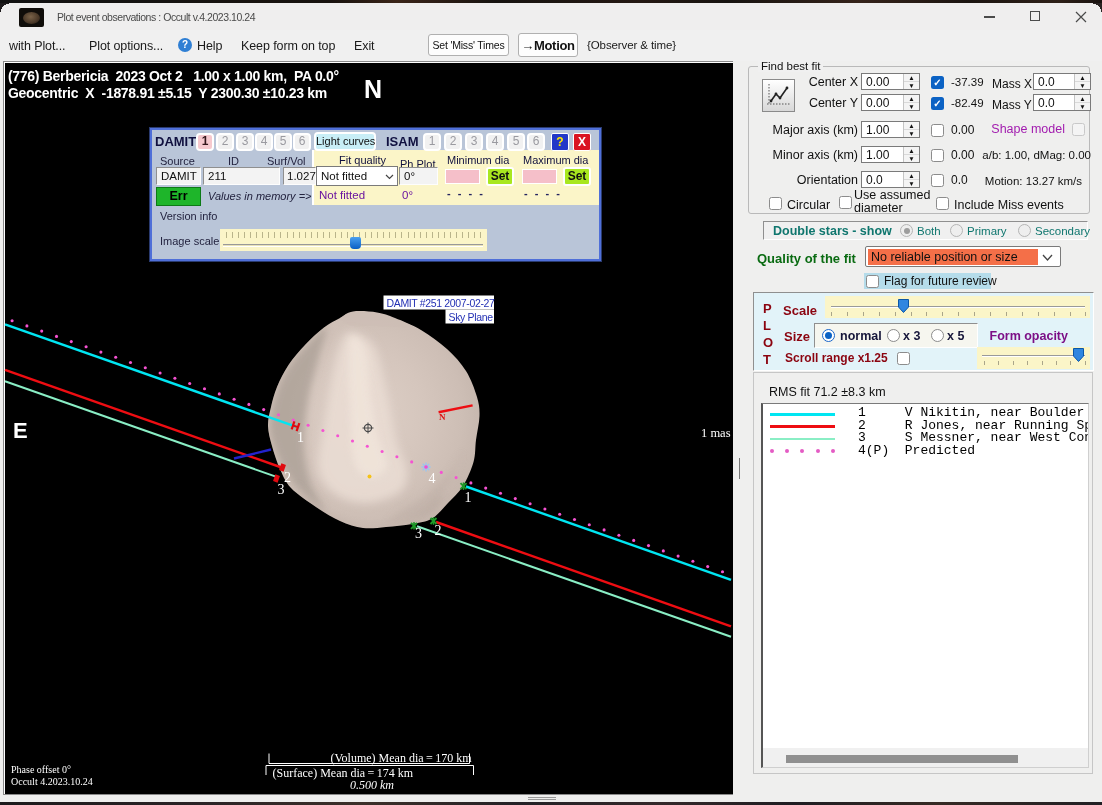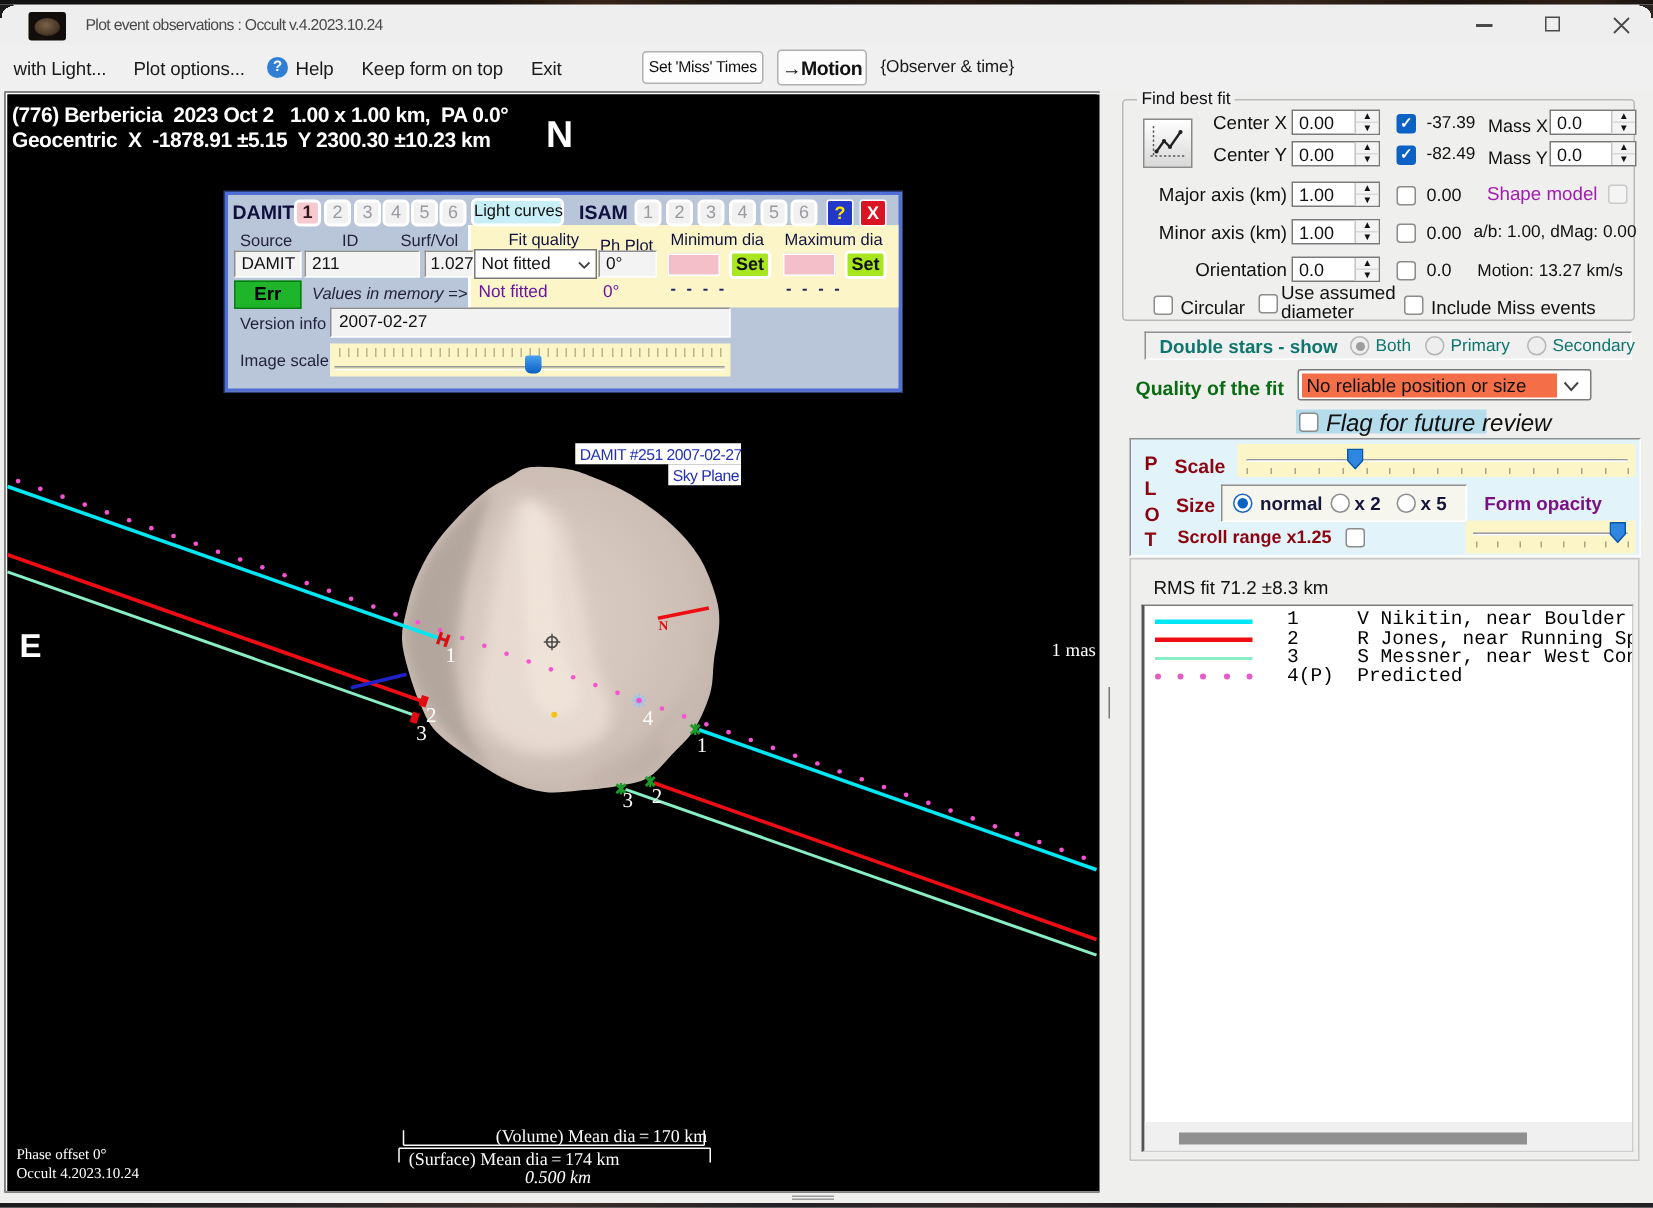--- a/index.html
+++ b/index.html
@@ -44,21 +44,21 @@
 <div class="a" style="left:57px;top:11px;font-size:10.5px;letter-spacing:-0.45px;color:#4a4a4a">Plot event observations : Occult v.4.2023.10.24</div>
 <div class="a" style="left:984px;top:16px;width:11px;height:1.5px;background:#4a4a4a"></div>
 <div class="a" style="left:1030px;top:11px;width:10px;height:10px;border:1.2px solid #4a4a4a"></div>
 <svg class="a" style="left:1075px;top:11px" width="12" height="12">
     <path d="M1,1 L11,11 M11,1 L1,11" stroke="#4a4a4a" stroke-width="1.2"></path>
   </svg>
 <div class="a strip-top"></div>
 <div class="a corner cl"></div>
 <div class="a corner cr"></div>
 <div class="a menubar"></div>
-<div class="a mi" style="left:9px;top:39px">with Light...</div>
+<div class="a mi" style="left:9px;top:39px">with Plot...</div>
 <div class="a mi" style="left:89px;top:39px">Plot options...</div>
 <div class="a" style="left:178px;top:38px;width:14px;height:14px;border-radius:50%;background:#2f7fd4;color:#fff;font-size:10px;font-weight:bold;text-align:center;line-height:14px">?</div>
 <div class="a mi" style="left:197px;top:39px">Help</div>
 <div class="a mi" style="left:241px;top:39px">Keep form on top</div>
 <div class="a mi" style="left:354px;top:39px">Exit</div>
 <div class="a btn" style="left:428px;top:34px;width:81px;height:22px;font-size:10.5px;letter-spacing:-0.2px">Set 'Miss' Times</div>
 <div class="a btn" style="left:518px;top:33px;width:60px;height:24px;font-size:13px;font-weight:bold;letter-spacing:-0.3px">→Motion</div>
 <div class="a mi" style="left:587px;top:39px;font-size:11.5px">{Observer &amp; time}</div>
 <div class="a plot"></div>
 <svg style="position:absolute;left:0;top:0" width="1102" height="805" viewBox="0 0 1102 805" xmlns="http://www.w3.org/2000/svg">
@@ -250,21 +250,20 @@
 <div class="a" style="left:334px;top:37px;width:28px;height:19px;border:2px solid #fff;border-radius:3px;background:#a8e71f;color:#111;font-size:12px;font-weight:bold;text-align:center;line-height:14px">Set</div>
 <div class="a" style="left:370px;top:39px;width:35px;height:15px;background:#f5bfc9;border:1px solid #fff"></div>
 <div class="a" style="left:411px;top:37px;width:28px;height:19px;border:2px solid #fff;border-radius:3px;background:#a8e71f;color:#111;font-size:12px;font-weight:bold;text-align:center;line-height:14px">Set</div>
 <div class="a" style="left:4px;top:57px;width:45px;height:19px;background:#1eb52a;border:1px solid #0c7a16;color:#000;font-size:12.5px;font-weight:bold;text-align:center;line-height:16px">Err</div>
 <div class="a" style="left:56px;top:60px;font-size:11px;font-style:italic;color:#23233f">Values in memory =&gt;</div>
 <div class="a" style="left:167px;top:59px;font-size:11.5px;color:#6a14a0">Not fitted</div>
 <div class="a" style="left:250px;top:59px;font-size:11.5px;color:#6a14a0">0°</div>
 <div class="a" style="left:295px;top:57px;font-size:11px;letter-spacing:2px;color:#23235f;font-weight:bold">- - - -</div>
 <div class="a" style="left:372px;top:57px;font-size:11px;letter-spacing:2px;color:#23235f;font-weight:bold">- - - -</div>
 <div class="a dlab" style="left:8px;top:80px">Version info</div>
-<div class="a" style="left:68px;top:75px;width:267px;height:20px;background:#f2f2f2;border-top:1.5px solid #8f8f8f;border-left:1.5px solid #8f8f8f;border-bottom:1px solid #fff;border-right:1px solid #fff;font-size:11.5px;color:#111;padding:3px 0 0 5px">2007-02-27</div>
 <div class="a dlab" style="left:8px;top:105px">Image scale</div>
 <div class="a ys" style="left:68px;top:99px;width:267px;height:22px">
 <div class="a" style="left:6.0px;top:3px;width:1px;height:6px;background:#b9b48a"></div>
       <div class="a" style="left:12.1px;top:3px;width:1px;height:6px;background:#b9b48a"></div>
       <div class="a" style="left:18.1px;top:3px;width:1px;height:6px;background:#b9b48a"></div>
       <div class="a" style="left:24.1px;top:3px;width:1px;height:6px;background:#b9b48a"></div>
       <div class="a" style="left:30.2px;top:3px;width:1px;height:6px;background:#b9b48a"></div>
       <div class="a" style="left:36.2px;top:3px;width:1px;height:6px;background:#b9b48a"></div>
       <div class="a" style="left:42.3px;top:3px;width:1px;height:6px;background:#b9b48a"></div>
       <div class="a" style="left:48.4px;top:3px;width:1px;height:6px;background:#b9b48a"></div>
@@ -407,21 +406,21 @@
 <div class="a lab" style="left:757px;top:251px;font-weight:bold;font-size:13px;color:#0a6b12">Quality of the fit</div>
 <div class="a" style="left:865px;top:246px;width:196px;height:21px;background:#fff;border:1px solid #7a7a7a;border-radius:2px">
     <div class="a" style="left:2px;top:2px;width:170px;height:16px;background:#f46f48"></div>
     <div class="a" style="left:5px;top:3px;font-size:12.5px;color:#111;white-space:nowrap">No reliable position or size</div>
     <svg class="a" style="right:7px;top:7px" width="11" height="8">
       <path d="M1,1 L5.5,6 L10,1" stroke="#444" stroke-width="1.3" fill="none"></path>
     </svg>
   </div>
 <div class="a" style="left:864px;top:273px;width:127px;height:16px;background:#b5dcea"></div>
 <div class="a cb" style="left:866px;top:275px"></div>
-<div class="a lab" style="left:884px;top:274px;font-style:italic;font-size:16px">Flag for future review</div>
+<div class="a lab" style="left:884px;top:274px;font-size:12px">Flag for future review</div>
 <div class="a" style="left:753px;top:292px;width:341px;height:79px;background:#e2f3f9;border-top:1.5px solid #8f8f8f;border-left:1.5px solid #8f8f8f;border-bottom:1px solid #fff;border-right:1px solid #fff"></div>
 <div class="a lab maroon" style="left:763px;top:301px;">P</div>
 <div class="a lab maroon" style="left:763px;top:318px;">L</div>
 <div class="a lab maroon" style="left:763px;top:335px;">O</div>
 <div class="a lab maroon" style="left:763px;top:352px;">T</div>
 <div class="a lab maroon" style="left:783px;top:303px;">Scale</div>
 <div class="a ys" style="left:825px;top:296px;width:265px;height:22px"></div>
 <div class="a" style="left:831px;top:306px;width:254px;height:2px;background:#d8d8d8;border-top:1px solid #9a9a9a;border-bottom:1px solid #fff"></div>
 <div class="a" style="left:831.0px;top:312px;width:1px;height:4px;background:#aaa58a"></div>
 <div class="a" style="left:846.9px;top:312px;width:1px;height:4px;background:#aaa58a"></div>
@@ -442,21 +441,21 @@
 <div class="a" style="left:1085.4px;top:312px;width:1px;height:4px;background:#aaa58a"></div>
 <svg class="a" style="left:898px;top:299px" width="11" height="14">
     <path d="M0.5,0.5 L10.5,0.5 L10.5,8 L5.5,13.5 L0.5,8 Z" fill="#2f86e0" stroke="#0a57a8" stroke-width="1"></path>
   </svg>
 <div class="a lab maroon" style="left:784px;top:329px;">Size</div>
 <div class="a" style="left:814px;top:323px;width:164px;height:25px;background:#f6f6ef;border-top:1.5px solid #8f8f8f;border-left:1.5px solid #8f8f8f;border-bottom:1px solid #fff;border-right:1px solid #fff"></div>
 <div class="a" style="left:822px;top:329px;width:13px;height:13px;border-radius:50%;background:#fff;border:1px solid #1a66c8"></div>
 <div class="a" style="left:825px;top:332px;width:7px;height:7px;border-radius:50%;background:#0b62c4"></div>
 <div class="a lab" style="left:840px;top:329px;font-weight:bold;color:#16163a">normal</div>
 <div class="a radio" style="left:887px;top:329px"></div>
-<div class="a lab" style="left:903px;top:329px;font-weight:bold;color:#16163a">x 2</div>
+<div class="a lab" style="left:903px;top:329px;font-weight:bold;color:#16163a">x 3</div>
 <div class="a radio" style="left:931px;top:329px"></div>
 <div class="a lab" style="left:947px;top:329px;font-weight:bold;color:#16163a">x 5</div>
 <div class="rlab" style="right:34px;top:329px;font-weight:bold;color:#7c0f86;font-size:12.5px">Form opacity</div>
 <div class="a ys" style="left:977px;top:347px;width:113px;height:22px"></div>
 <div class="a" style="left:982px;top:355px;width:103px;height:2px;background:#d8d8d8;border-top:1px solid #9a9a9a;border-bottom:1px solid #fff"></div>
 <div class="a" style="left:984.0px;top:361px;width:1px;height:4px;background:#aaa58a"></div>
 <div class="a" style="left:998.4px;top:361px;width:1px;height:4px;background:#aaa58a"></div>
 <div class="a" style="left:1012.8px;top:361px;width:1px;height:4px;background:#aaa58a"></div>
 <div class="a" style="left:1027.2px;top:361px;width:1px;height:4px;background:#aaa58a"></div>
 <div class="a" style="left:1041.6px;top:361px;width:1px;height:4px;background:#aaa58a"></div>

